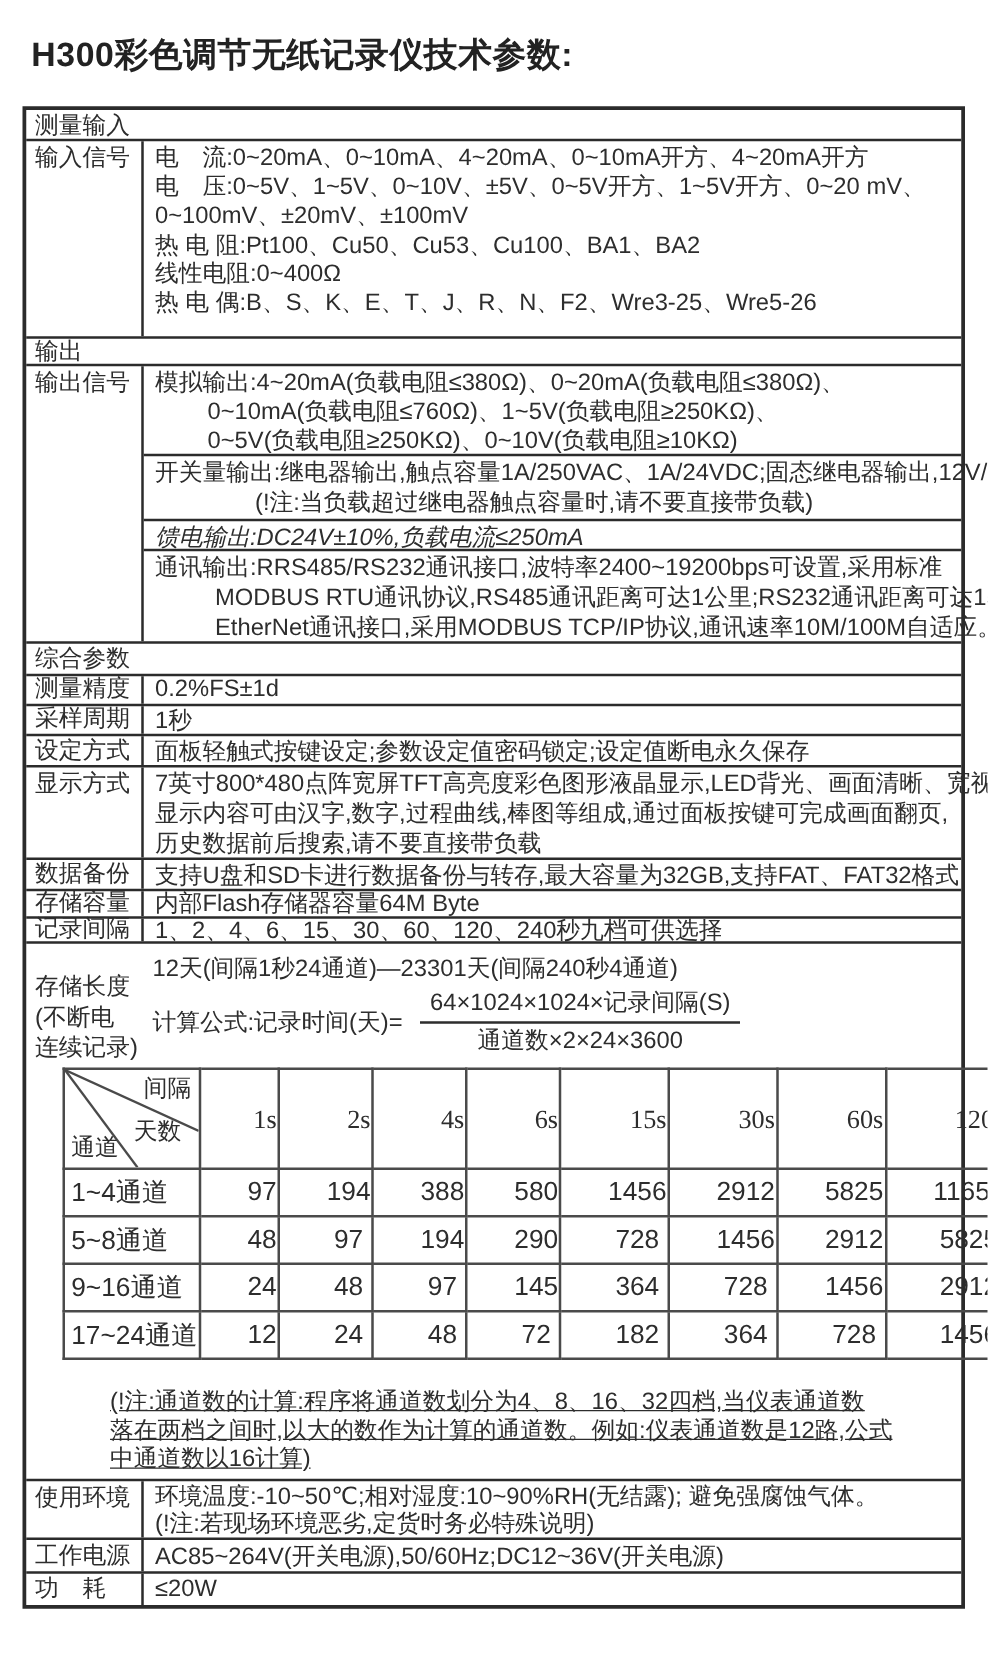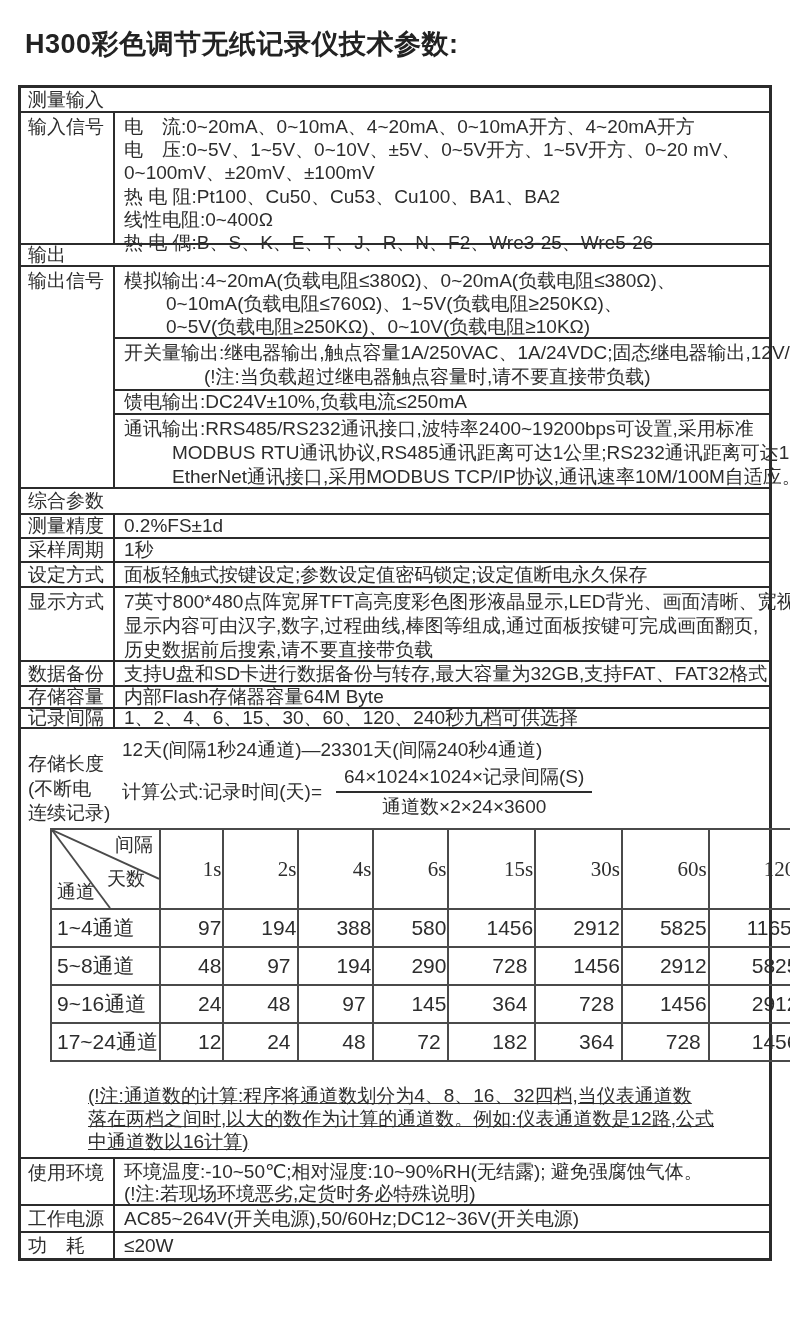--- a/index.html
+++ b/index.html
@@ -26,21 +26,21 @@
   .value-cell{flex:1;min-width:0;padding-left:9px;font-size:19px;box-sizing:border-box;}
   .value-cell.center{display:flex;align-items:center;}
   .section-row{font-size:19px;padding-left:7px;display:flex;align-items:center;box-sizing:border-box;}
   .line{white-space:nowrap;}
   .lh23 .line{line-height:23.2px;}
   .lh24 .line{line-height:24.2px;}
   .pad2{padding-top:2px;}
   .sub-stack{flex:1;min-width:0;display:flex;flex-direction:column;}
   .sub{border-bottom:2px solid #2b2b2b;box-sizing:border-box;padding-left:9px;font-size:19px;}
   .sub.lastsub{border-bottom:none;}
-  .sub.single{display:flex;align-items:center;}
+  .sub.single{display:flex;font-style:italic;}
   .ind42{margin-left:42px;}
   .ind48{margin-left:48px;}
   .ind80{margin-left:80px;}
   
   .storage-row{display:block;}
   .storage-label{
     position:absolute;left:7px;top:23px;font-size:19px;line-height:24.5px;white-space:nowrap;
   }
   .storage-content{padding-top:9px;font-size:19px;}
   .range-line{margin-left:101px;line-height:24px;white-space:nowrap;}
@@ -66,21 +66,21 @@
 <body>
 
 <div class="page-title">H300彩色调节无纸记录仪技术参数:</div>
 
 <div class="spec-table">
 
   <div class="row section-row" style="height:25px">
     <span>测量输入</span>
   </div>
 
-  <div class="row" style="height:132px">
+  <div class="row" style="height:158px">
     <div class="label-cell top">输入信号</div>
     <div class="value-cell lh23 pad2">
       <div class="line">电　流:0~20mA、0~10mA、4~20mA、0~10mA开方、4~20mA开方</div>
       <div class="line">电　压:0~5V、1~5V、0~10V、±5V、0~5V开方、1~5V开方、0~20 mV、</div>
       <div class="line">0~100mV、±20mV、±100mV</div>
       <div class="line">热 电 阻:Pt100、Cu50、Cu53、Cu100、BA1、BA2</div>
       <div class="line">线性电阻:0~400Ω</div>
       <div class="line">热 电 偶:B、S、K、E、T、J、R、N、F2、Wre3-25、Wre5-26</div>
     </div>
   </div>

